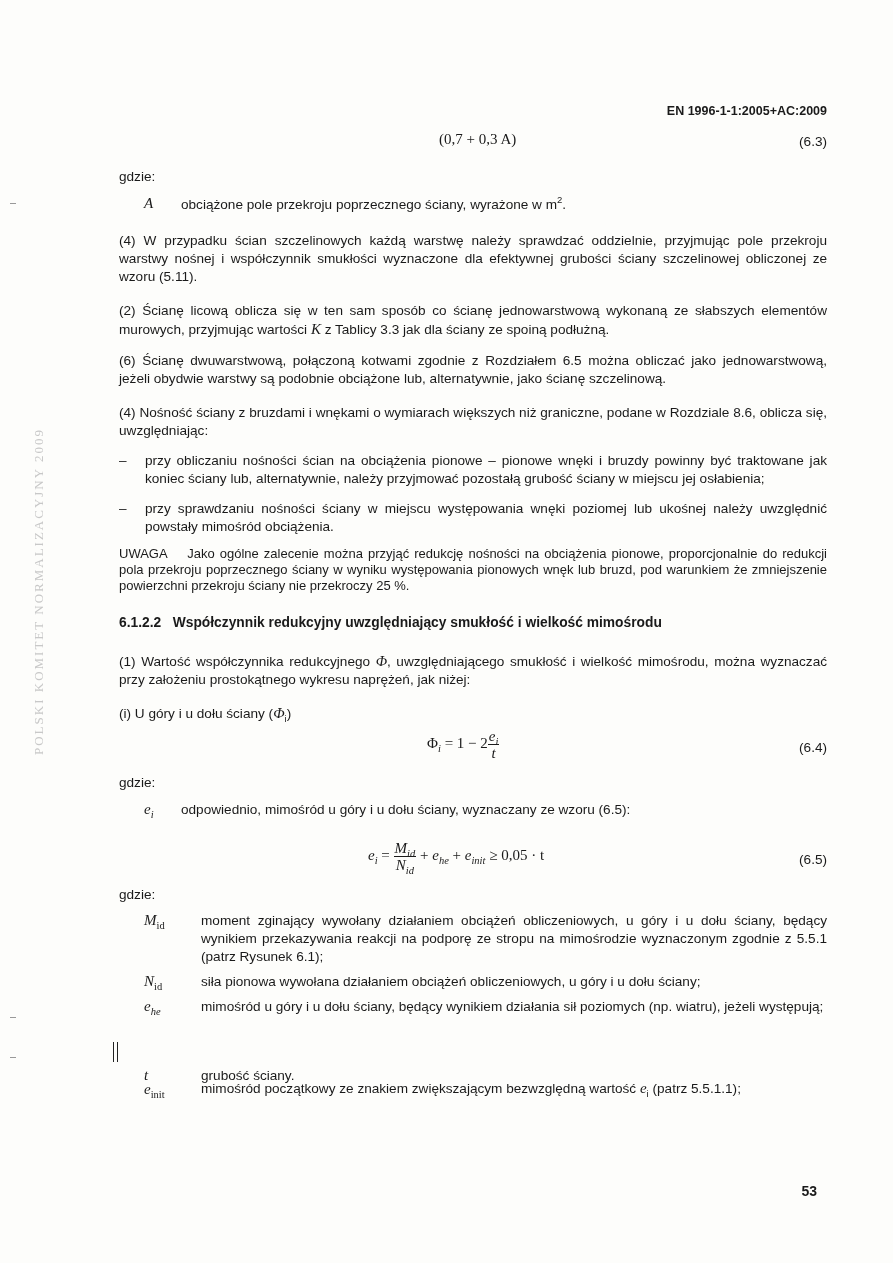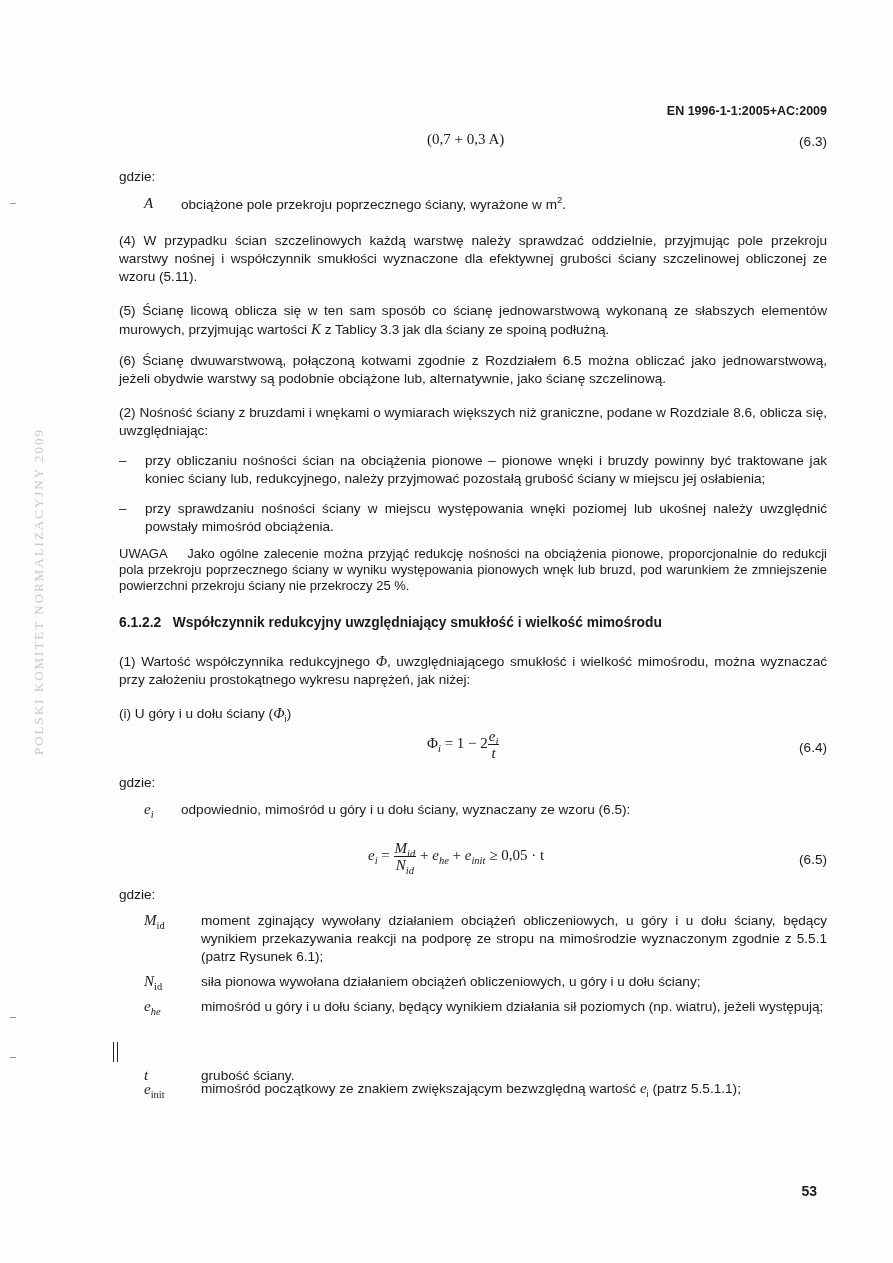--- a/index.html
+++ b/index.html
@@ -41,44 +41,44 @@
 <body>
 
 <div class="abs header-code">EN 1996-1-1:2005+AC:2009</div>
 
 <div class="watermark">POLSKI KOMITET NORMALIZACYJNY 2009</div>
 
 <div class="margin-mark" style="left:10px;top:203px;"></div>
 <div class="margin-mark" style="left:10px;top:1017px;"></div>
 <div class="margin-mark" style="left:10px;top:1057px;"></div>
 
-<div class="abs math" style="left:427px;top:130px;">
+<div class="abs math" style="left:439px;top:130px;">
   <span>(0,7 + 0,3 A)</span>
 </div>
 <div class="eqnum" style="top:133px;">(6.3)</div>
 
 <div class="abs" style="left:119px;top:168px;">gdzie:</div>
 
 <div class="sym" style="top:194px;">A</div>
 <div class="symtext" style="left:181px;top:196px;">
   <span>obciążone pole przekroju poprzecznego ściany, wyrażone w m</span><sup>2</sup><span>.</span>
 </div>
 
 <div class="abs para" style="top:232px;">(4) W przypadku ścian szczelinowych każdą warstwę należy sprawdzać oddzielnie, przyjmując pole przekroju warstwy nośnej i współczynnik smukłości wyznaczone dla efektywnej grubości ściany szczelinowej obliczonej ze wzoru (5.11).</div>
 
 <div class="abs para" style="top:302px;">
-  <span>(5) Ścianę licową oblicza się w ten sam sposób co ścianę jednowarstwową wykonaną ze słabszych elementów murowych, przyjmując wartości </span><span class="math it">K</span><span> z Tablicy 3.3 jak dla ściany ze spoiną podłużną.</span>
+  <span>(2) Ścianę licową oblicza się w ten sam sposób co ścianę jednowarstwową wykonaną ze słabszych elementów murowych, przyjmując wartości </span><span class="math it">K</span><span> z Tablicy 3.3 jak dla ściany ze spoiną podłużną.</span>
 </div>
 
 <div class="abs para" style="top:352px;">(6) Ścianę dwuwarstwową, połączoną kotwami zgodnie z Rozdziałem 6.5 można obliczać jako jednowarstwową, jeżeli obydwie warstwy są podobnie obciążone lub, alternatywnie, jako ścianę szczelinową.</div>
 
-<div class="abs para" style="top:404px;">(2) Nośność ściany z bruzdami i wnękami o wymiarach większych niż graniczne, podane w Rozdziale 8.6, oblicza się, uwzględniając:</div>
+<div class="abs para" style="top:404px;">(4) Nośność ściany z bruzdami i wnękami o wymiarach większych niż graniczne, podane w Rozdziale 8.6, oblicza się, uwzględniając:</div>
 
 <div class="dash" style="top:452px;">–</div>
-<div class="bullet-text" style="top:452px;">przy obliczaniu nośności ścian na obciążenia pionowe – pionowe wnęki i bruzdy powinny być traktowane jak koniec ściany lub, redukcyjnego, należy przyjmować pozostałą grubość ściany w miejscu jej osłabienia;</div>
+<div class="bullet-text" style="top:452px;">przy obliczaniu nośności ścian na obciążenia pionowe – pionowe wnęki i bruzdy powinny być traktowane jak koniec ściany lub, alternatywnie, należy przyjmować pozostałą grubość ściany w miejscu jej osłabienia;</div>
 
 <div class="dash" style="top:500px;">–</div>
 <div class="bullet-text" style="top:500px;">przy sprawdzaniu nośności ściany w miejscu występowania wnęki poziomej lub ukośnej należy uwzględnić powstały mimośród obciążenia.</div>
 
 <div class="abs para note" style="top:546px;white-space:pre-wrap;">UWAGA    Jako ogólne zalecenie można przyjąć redukcję nośności na obciążenia pionowe, proporcjonalnie do redukcji pola przekroju poprzecznego ściany w wyniku występowania pionowych wnęk lub bruzd, pod warunkiem że zmniejszenie powierzchni przekroju ściany nie przekroczy 25 %.</div>
 
 <div class="abs heading" style="left:119px;top:614px;">
   <span>6.1.2.2</span>&nbsp;&nbsp;&nbsp;<span>Współczynnik redukcyjny uwzględniający smukłość i wielkość mimośrodu</span>
 </div>
 

